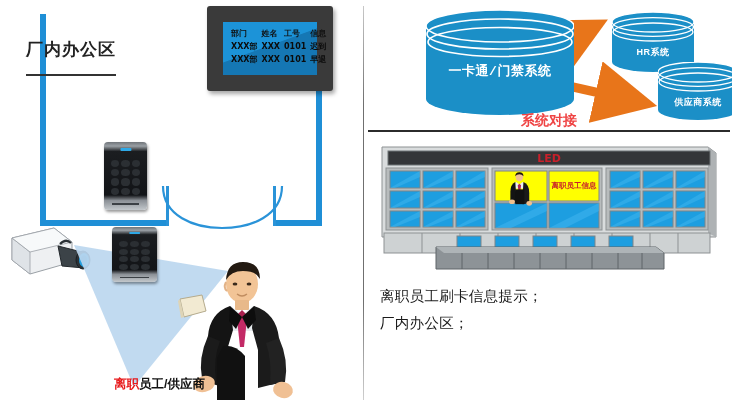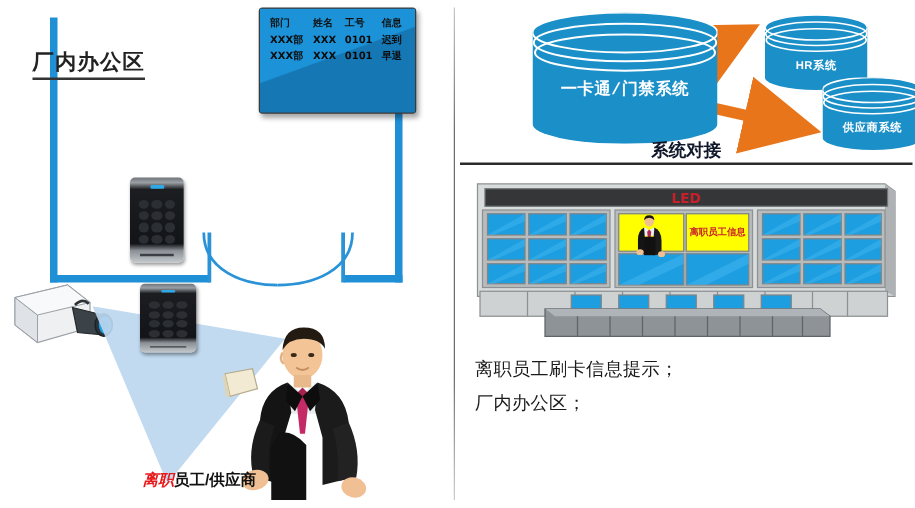--- a/index.html
+++ b/index.html
@@ -8,38 +8,38 @@
   .abs{position:absolute;}
 
   
   #center-divider{left:363px;top:6px;width:1px;height:394px;
       background:linear-gradient(to bottom,#c8c8c8,#6f6f6f 25%,#6f6f6f 75%,#cfcfcf);}
 
   
   #left-panel{left:0;top:0;width:363px;height:406px;}
 
   #office-title{left:26px;top:38px;font-size:17px;font-weight:bold;color:#222;
-      border-bottom:2px solid #333;padding-bottom:1px;letter-spacing:1px;}
+      border-bottom:2px solid #333;padding-bottom:13px;letter-spacing:1px;}
 
   
   .wall{background:#1f8fd6;}
   #wall-left{left:40px;top:14px;width:6px;height:212px;}
   #wall-right{left:316px;top:14px;width:6px;height:212px;}
   #wall-bottom-a{left:40px;top:220px;width:128px;height:6px;}
   #wall-bottom-b{left:275px;top:220px;width:47px;height:6px;}
   #doorjamb-left{left:166px;top:186px;width:3px;height:40px;background:#2a93d8;}
   #doorjamb-right{left:273px;top:186px;width:3px;height:40px;background:#2a93d8;}
 
   
   #door-arcs{left:160px;top:182px;width:125px;height:48px;}
 
   
   #wall-monitor{left:207px;top:6px;width:126px;height:85px;
       background:#3a3a3a;border-radius:3px;
-      box-shadow:2px 3px 4px rgba(0,0,0,.35);padding:1px;box-sizing:border-box;}
+      box-shadow:2px 3px 4px rgba(0,0,0,.35);padding:16px;box-sizing:border-box;}
   #wall-monitor-screen{width:100%;height:100%;box-sizing:border-box;
       background:linear-gradient(160deg,#1c93d8 0%,#1c93d8 46%,#1577b4 47%,#1577b4 100%);
       padding:5px 6px;}
   #wall-monitor-screen table{border-collapse:collapse;width:100%;}
   #wall-monitor-screen td,#wall-monitor-screen th{
       color:#0b0b0b;font-size:8px;font-weight:bold;text-align:left;
       padding:1px 2px;white-space:nowrap;font-family:"DejaVu Sans",sans-serif;}
   #wall-monitor-screen th{color:#101010;}
 
   
@@ -63,36 +63,36 @@
   
   #person{left:190px;top:258px;width:108px;height:148px;}
 
   
   #card{left:178px;top:293px;width:30px;height:28px;}
 
   #invalid-card-text{left:170px;top:231px;font-size:16px;font-weight:bold;color:#e8191b;
       letter-spacing:1px;}
   #person-caption{left:114px;top:376px;font-size:12.5px;font-weight:bold;color:#111;
       white-space:nowrap;}
-  #person-caption .hl{color:#e8191b;font-style:italic;}
+  #person-caption .hl{color:#e8191b;}
 
   
   #right-panel{left:366px;top:0;width:366px;height:406px;}
 
   
   .cyl{position:absolute;margin-left:40px;}
   .cyl .lbl{position:absolute;left:0;right:0;text-align:center;color:#ffffff;
       font-weight:bold;letter-spacing:.5px;}
 
   #cyl-main{left:20px;top:10px;width:148px;height:105px;}
   #cyl-hr{left:206px;top:12px;width:82px;height:60px;}
   #cyl-sup{left:252px;top:62px;width:80px;height:58px;}
 
   #sys-integration-label{left:0;right:0;top:112px;text-align:center;
-      font-size:14px;font-weight:bold;color:#0f172a;}
+      font-size:14px;font-weight:bold;color:#ef4444;}
   #hrule{left:2px;top:130px;width:362px;height:0;
       border-top:2px solid #2b2b2b;}
 
   
   #led-wall{left:12px;top:141px;width:343px;height:130px;}
 
   
   #feature-list{left:14px;top:283px;width:345px;}
   #feature-list div{font-size:14.5px;color:#1a1a1a;line-height:27px;
       font-family:"DejaVu Sans",sans-serif;letter-spacing:.3px;}

